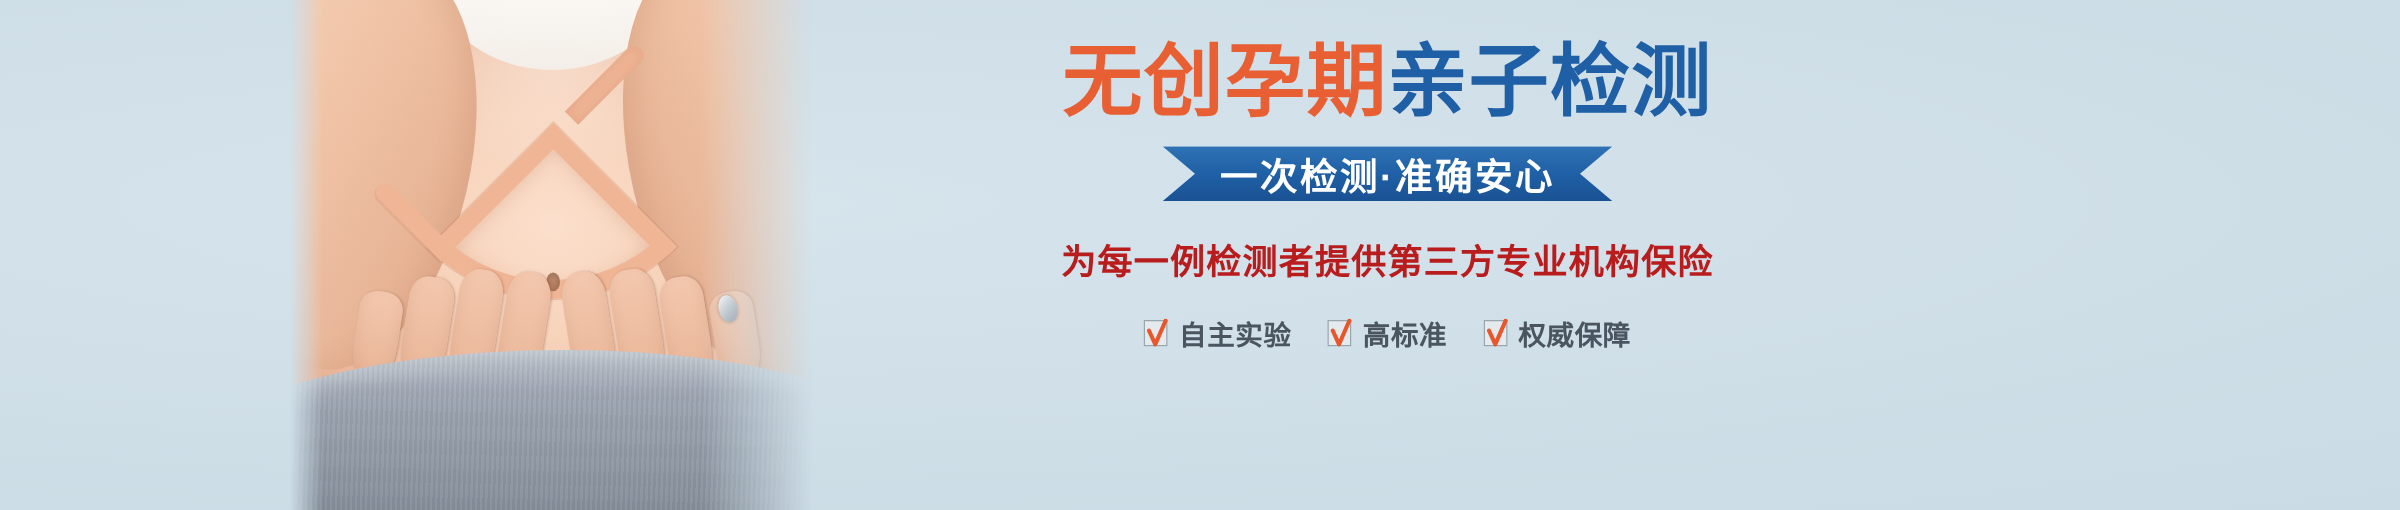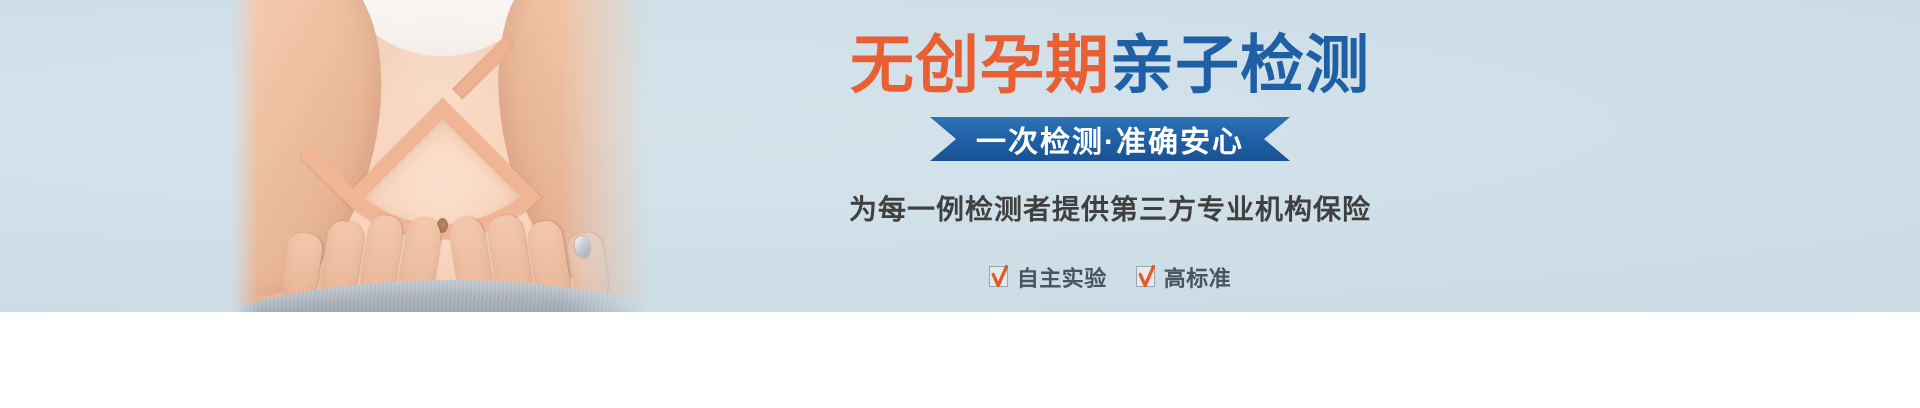--- a/index.html
+++ b/index.html
@@ -6,21 +6,21 @@
   html, body {
     margin: 0;
     padding: 0;
     background: #ffffff;
   }
   * { box-sizing: border-box; }
 
   .banner {
     position: relative;
     width: 1920px;
-    height: 312px;
+    height: 408px;
     overflow: hidden;
     background: #cfdfe8;
     font-family: "Liberation Sans", "DejaVu Sans", sans-serif;
   }
 
   
   .bg-wash {
     position: absolute;
     inset: 0;
     background:
@@ -231,32 +231,31 @@
   }
 
   .subtitle {
     position: absolute;
     left: 0; top: 187px;
     width: 100%;
     text-align: center;
     font-size: 28px;
     font-weight: 700;
     letter-spacing: 1px;
-    color: #404040;
+    color: #b91c1c;
     white-space: nowrap;
   }
 
   .features {
     position: absolute;
     left: 0; top: 250px;
     width: 100%;
     display: flex;
     justify-content: center;
     gap: 29px;
-    margin-top: 10px;
   }
   .feature {
     display: flex;
     align-items: center;
     gap: 9px;
     white-space: nowrap;
   }
   .checkbox {
     width: 19px;
     height: 21px;
@@ -331,16 +330,24 @@
 
       <div class="feature">
         <span class="checkbox">
           <svg width="19" height="24" viewBox="0 0 19 24" aria-hidden="true">
             <path d="M3.2 9.5 L8.2 20.5 L16.5 1.5" fill="none" stroke="#e8562a" stroke-width="3.2" stroke-linecap="round" stroke-linejoin="round"></path>
           </svg>
         </span>
         <span class="feature-label">高标准</span>
       </div>
 
+      <div class="feature">
+        <span class="checkbox">
+          <svg width="19" height="24" viewBox="0 0 19 24" aria-hidden="true">
+            <path d="M3.2 9.5 L8.2 20.5 L16.5 1.5" fill="none" stroke="#e8562a" stroke-width="3.2" stroke-linecap="round" stroke-linejoin="round"></path>
+          </svg>
+        </span>
+        <span class="feature-label">权威保障</span>
+      </div>
 
     </div>
   </div>
 </div>
 
 </body></html>

